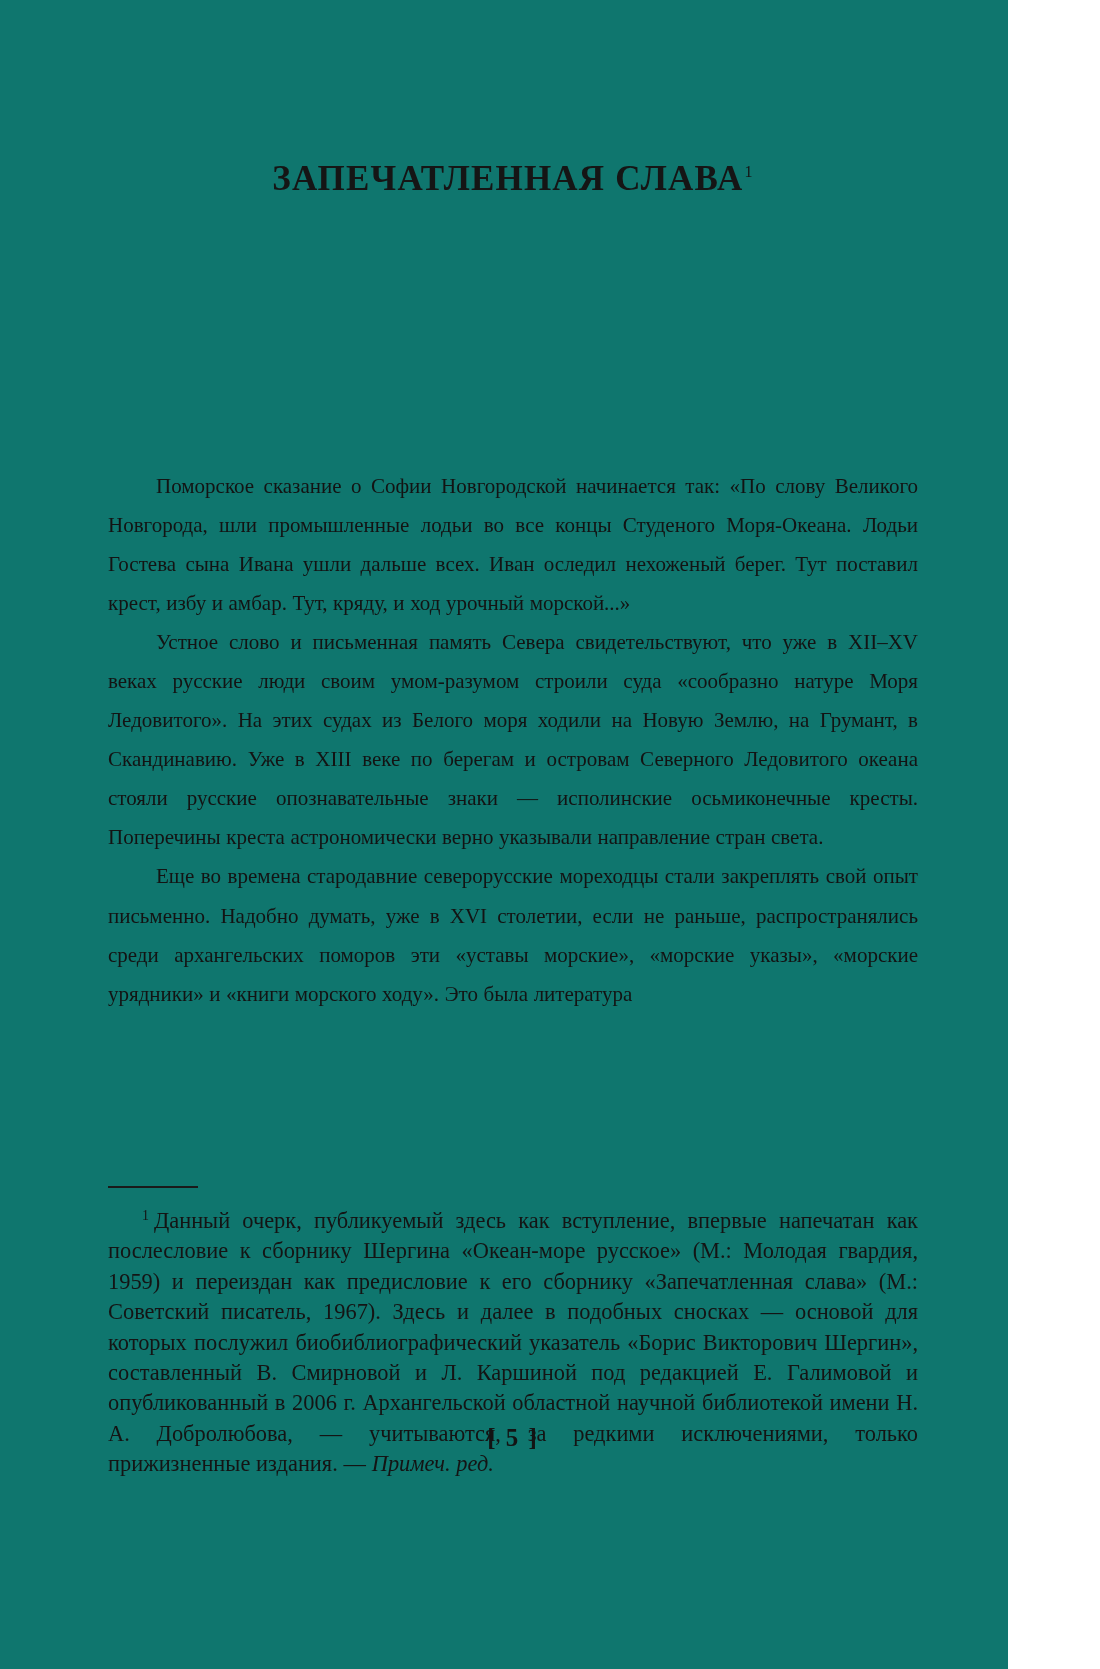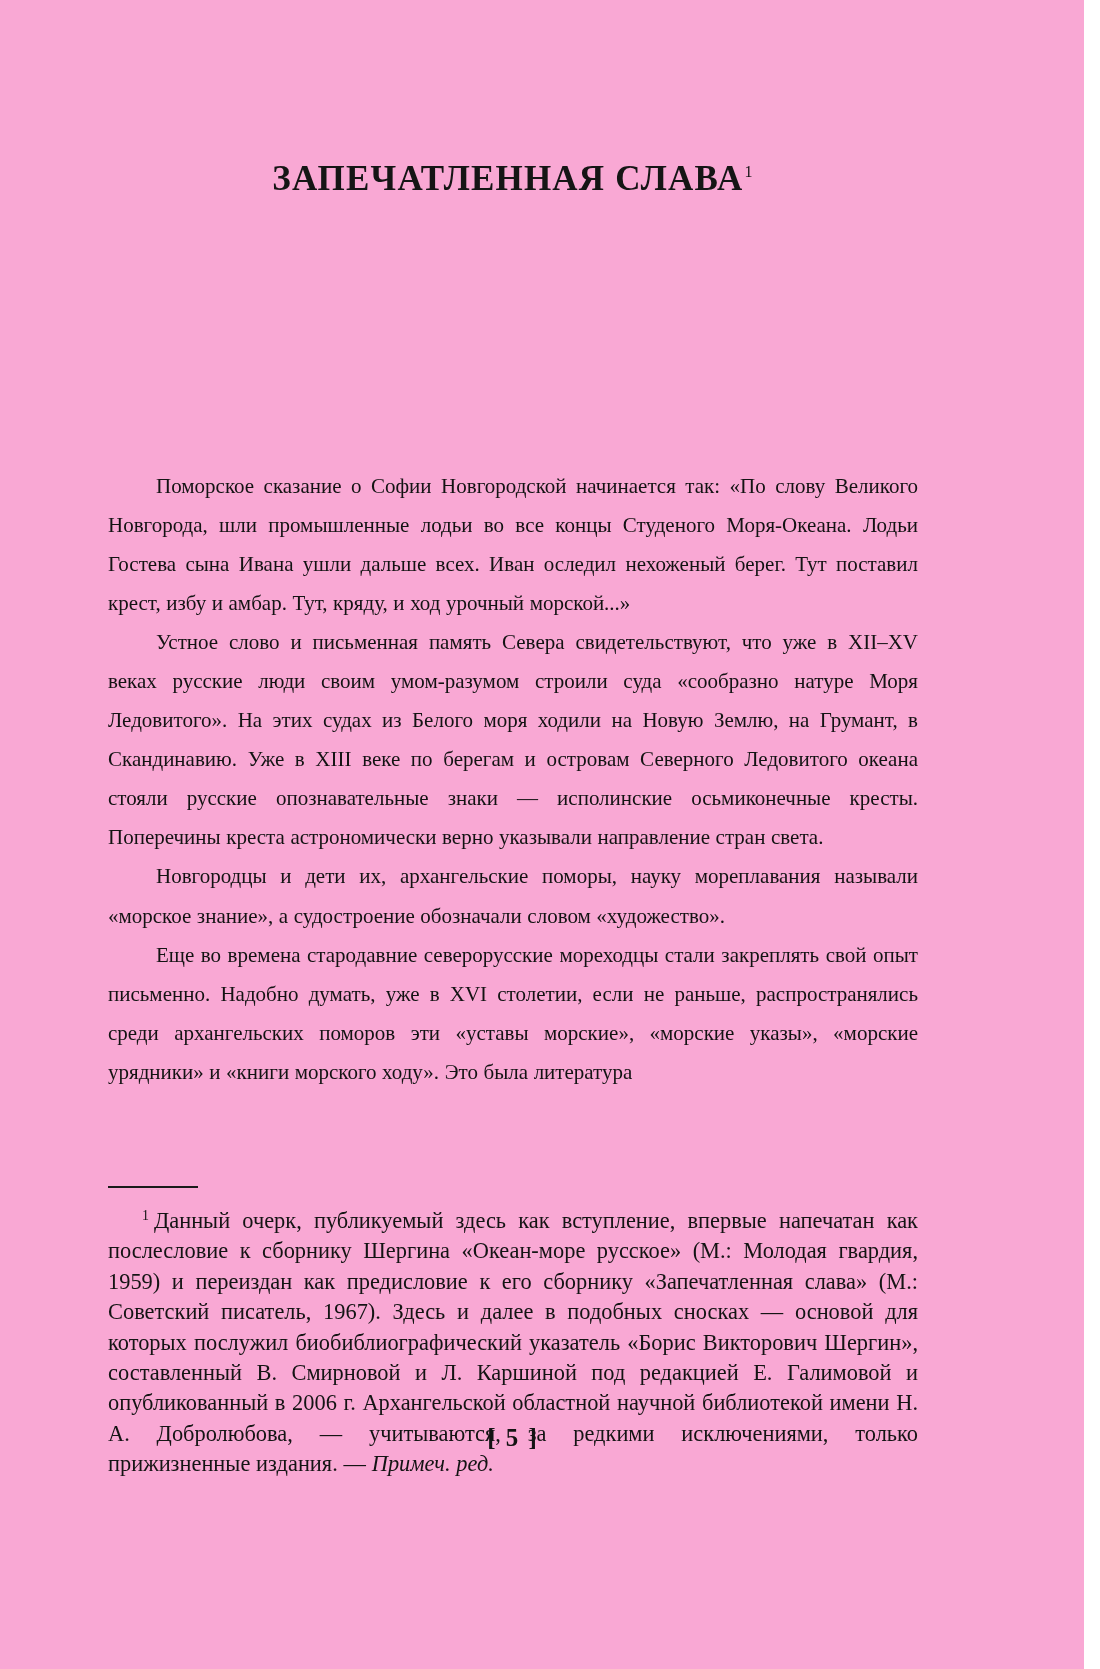--- a/index.html
+++ b/index.html
@@ -2,23 +2,23 @@
 <html><head>
 <meta charset="utf-8">
 <style>
   html, body {
     margin: 0;
     padding: 0;
     background: #ffffff;
   }
   .page {
     position: relative;
-    width: 1084px;
+    width: 1008px;
     height: 1669px;
-    background: #f9a8d4;
+    background: #0f766e;
     box-sizing: border-box;
     overflow: hidden;
     font-family: "Liberation Serif", "DejaVu Serif", serif;
     color: #111111;
   }
   .content {
     position: absolute;
     left: 108px;
     top: 0;
     width: 810px;
@@ -100,21 +100,20 @@
 <body>
 
 <div class="page">
   <div class="content">
 
     <h1 class="chapter-title"><span>ЗАПЕЧАТЛЕННАЯ СЛАВА</span><sup>1</sup></h1>
 
     <div class="body-block">
       <p class="para">Поморское сказание о Софии Новгородской начинается так: «По слову Великого Новгорода, шли промышленные лодьи во все концы Студеного Моря-Океана. Лодьи Гостева сына Ивана ушли дальше всех. Иван оследил нехоженый берег. Тут поставил крест, избу и амбар. Тут, кряду, и ход урочный морской...»</p>
       <p class="para">Устное слово и письменная память Севера свидетельствуют, что уже в XII–XV веках русские люди своим умом-разумом строили суда «сообразно натуре Моря Ледовитого». На этих судах из Белого моря ходили на Новую Землю, на Грумант, в Скандинавию. Уже в XIII веке по берегам и островам Северного Ледовитого океана стояли русские опознавательные знаки — исполинские осьмиконечные кресты. Поперечины креста астрономически верно указывали направление стран света.</p>
-      <p class="para">Новгородцы и дети их, архангельские поморы, науку мореплавания называли «морское знание», а судостроение обозначали словом «художество».</p>
       <p class="para">Еще во времена стародавние северорусские мореходцы стали закреплять свой опыт письменно. Надобно думать, уже в XVI столетии, если не раньше, распространялись среди архангельских поморов эти «уставы морские», «морские указы», «морские урядники» и «книги морского ходу». Это была литература</p>
     </div>
 
     <div class="footnote-wrap">
       <div class="footnote-rule"></div>
       <p class="footnote"><sup>1</sup><span>Данный очерк, публикуемый здесь как вступление, впервые напечатан как послесловие к сборнику Шергина «Океан-море русское» (М.: Молодая гвардия, 1959) и переиздан как предисловие к его сборнику «Запечатленная слава» (М.: Советский писатель, 1967). Здесь и далее в подобных сносках — основой для которых послужил биобиблиографический указатель «Борис Викторович Шергин», составленный В. Смирновой и Л. Каршиной под редакцией Е. Галимовой и опубликованный в 2006 г. Архангельской областной научной библиотекой имени Н. А. Добролюбова, — учитываются, за редкими исключениями, только прижизненные издания. — </span><span class="ital">Примеч. ред.</span></p>
     </div>
 
     <div class="page-number">[ 5 ]</div>
 

